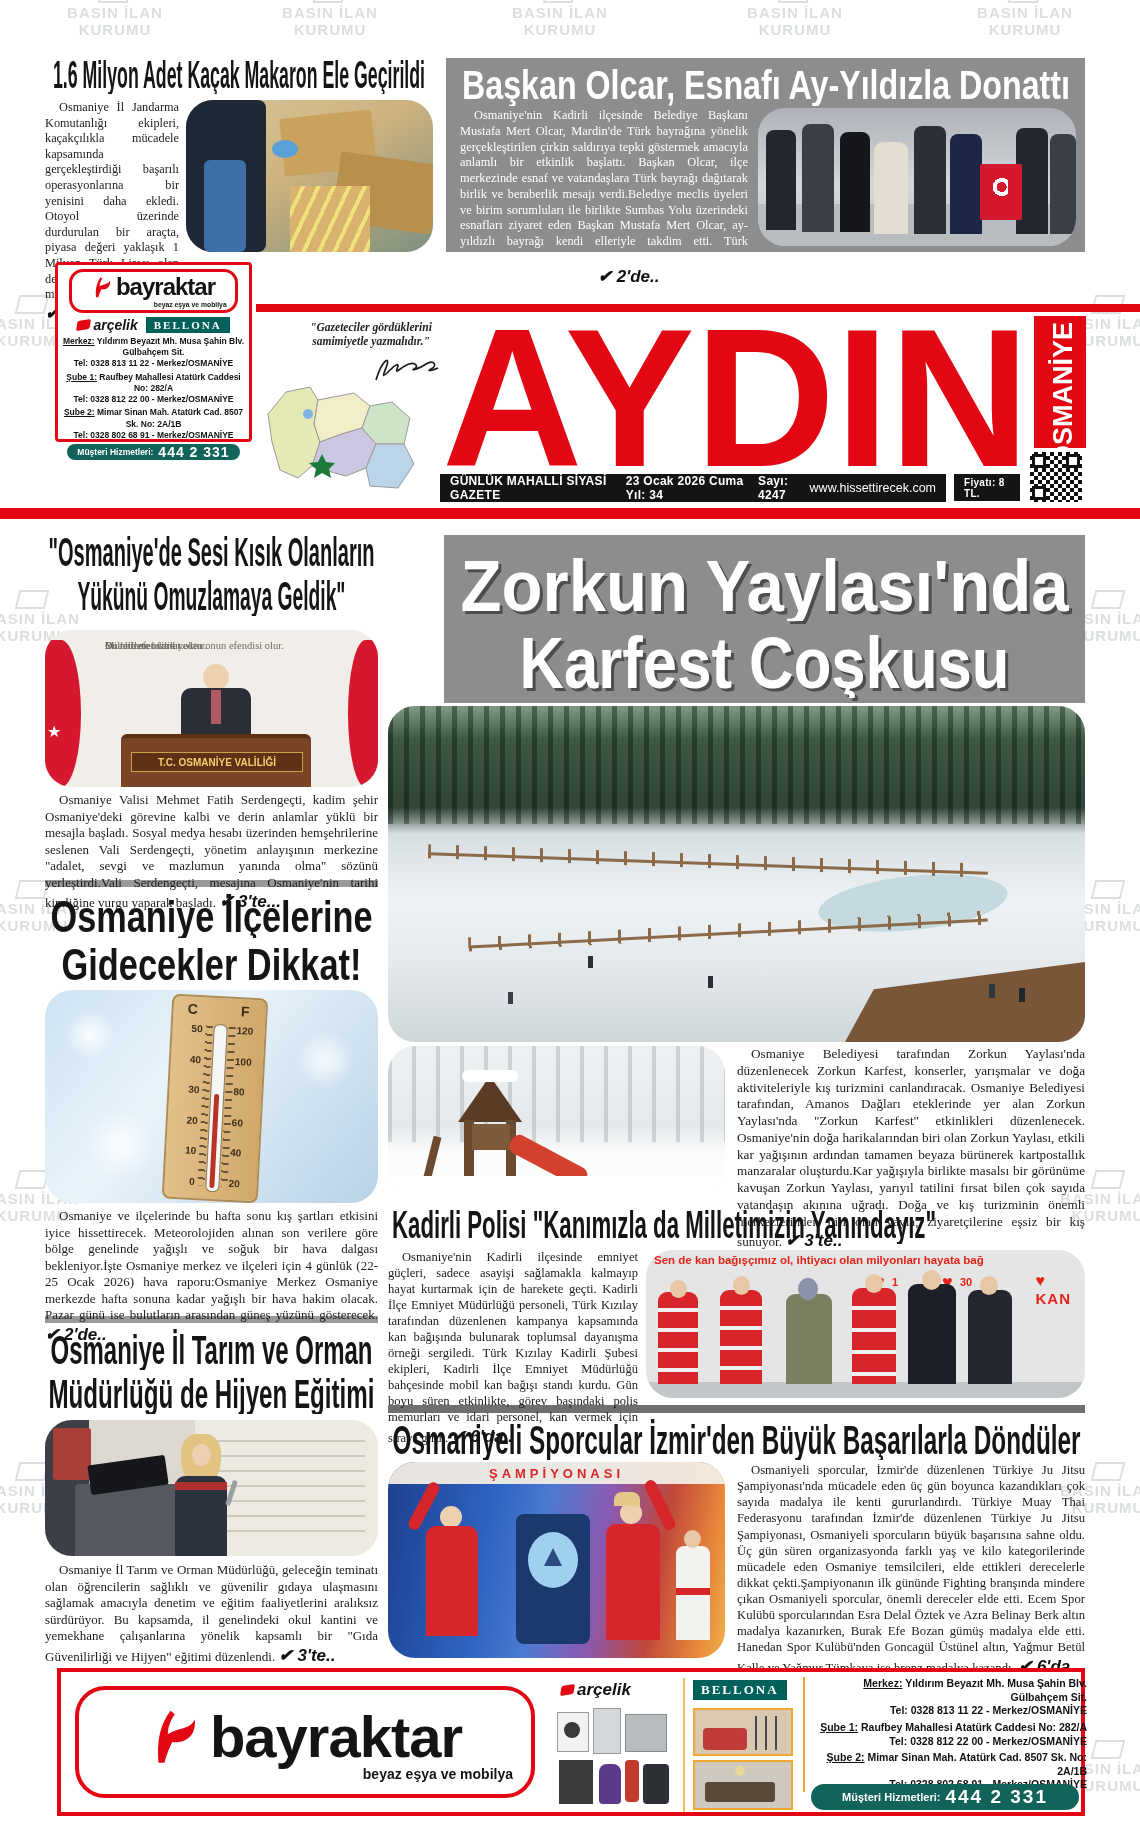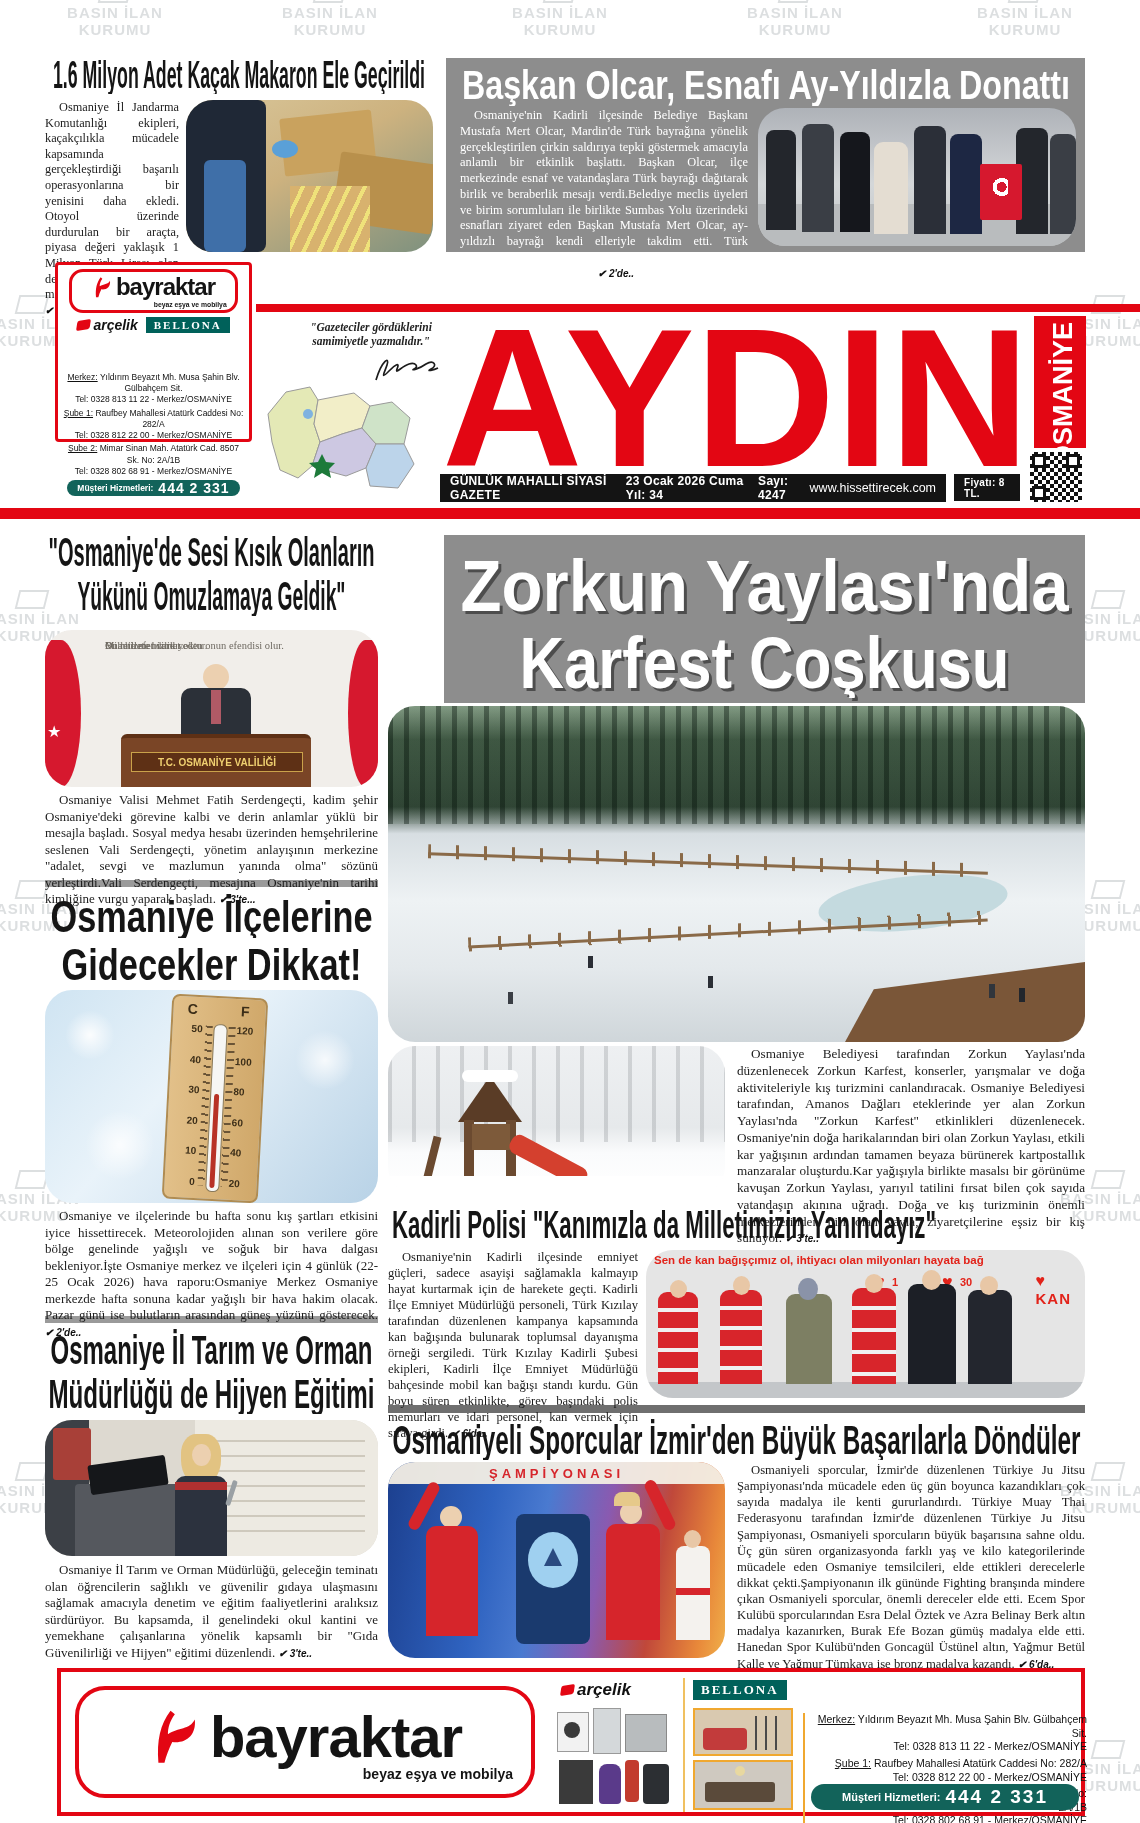--- a/index.html
+++ b/index.html
@@ -11,21 +11,21 @@
       font-size:15px;line-height:1.1;letter-spacing:1px;width:120px;}
   .wm-box{width:26px;height:15px;border:2px solid #c6cacd;margin:0 auto 2px;transform:skewX(-14deg);}
   
   .hl-svg{display:block;}
   .hl-svg text{font-family:"Liberation Sans",sans-serif;font-weight:700;}
   .shadowed{filter:drop-shadow(3px 3px 0 rgba(0,0,0,.45));}
   
   .body-p{font-family:"Liberation Serif",serif;font-size:13px;line-height:1.27;text-align:justify;
           color:#1c1c1c;margin:0;text-indent:14px;z-index:2;}
   .body-p.white{color:#ffffff;}
-  .cont{font-family:"Liberation Sans",sans-serif;font-weight:700;font-style:italic;font-size:10px;
+  .cont{font-family:"Liberation Sans",sans-serif;font-weight:700;font-style:italic;font-size:17px;
         color:#111;white-space:nowrap;}
   .graybox{background:#8d8d8d;z-index:1;}
   .bar{background:#9a9a9a;z-index:1;}
   .redrule{background:#e30613;z-index:1;}
   .blackstrip{background:#141414;color:#fff;display:flex;align-items:center;justify-content:space-between;
               padding:0 10px;box-sizing:border-box;z-index:2;}
   .blackstrip b{font-size:12px;letter-spacing:.3px;}
   .blackstrip .site{font-size:12.5px;font-weight:400;}
   
   .ph{position:absolute;overflow:hidden;z-index:1;border-radius:27px;}
@@ -35,21 +35,21 @@
          display:flex;flex-direction:column;align-items:center;padding:4px 4px 5px;}
   .brand-outline{border:3px solid #e30613;border-radius:14px;padding:1px 8px 2px;display:flex;
                  flex-direction:column;width:92%;box-sizing:border-box;}
   .brand-row{display:flex;align-items:center;gap:4px;justify-content:center;}
   .brand-txt{font-weight:700;letter-spacing:-1px;color:#141414;}
   .tagline{font-weight:700;color:#141414;text-align:right;}
   .partner-row{display:flex;align-items:center;gap:8px;margin:4px 0 3px;}
   .arc{display:flex;align-items:center;gap:3px;font-style:italic;font-weight:700;color:#111;}
   .arc-mark{width:13px;height:10px;background:#e30613;border-radius:2px;transform:skewX(-18deg) rotate(-10deg);position:static;}
   .bellona{background:#00615a;color:#fff;font-weight:700;letter-spacing:2px;padding:2px 8px;font-family:"Liberation Serif",serif;}
-  .addr{font-size:8.5px;font-weight:400;color:#111;line-height:1.32;text-align:center;margin-top:36px;}
+  .addr{font-size:8.5px;font-weight:700;color:#111;line-height:1.32;text-align:center;}
   .addr u{text-underline-offset:1px;}
   .badge{background:#12635a;color:#fff;border-radius:12px;display:flex;align-items:center;justify-content:center;
          gap:5px;width:94%;}
   
   .bigad{border:4px solid #e30613;box-sizing:border-box;background:#fff;z-index:2;}
   .qr{background:repeating-conic-gradient(#111 0 25%,#fff 0 50%) 0 0/8px 8px;border:4px solid #fff;
       box-sizing:border-box;z-index:2;}
   .qr>div{position:absolute;width:14px;height:14px;border:3px solid #111;background:#fff;box-sizing:border-box;}
   .quote{font-family:"Liberation Serif",serif;font-style:italic;font-weight:700;font-size:11.5px;
          color:#222;line-height:1.25;z-index:2;}

